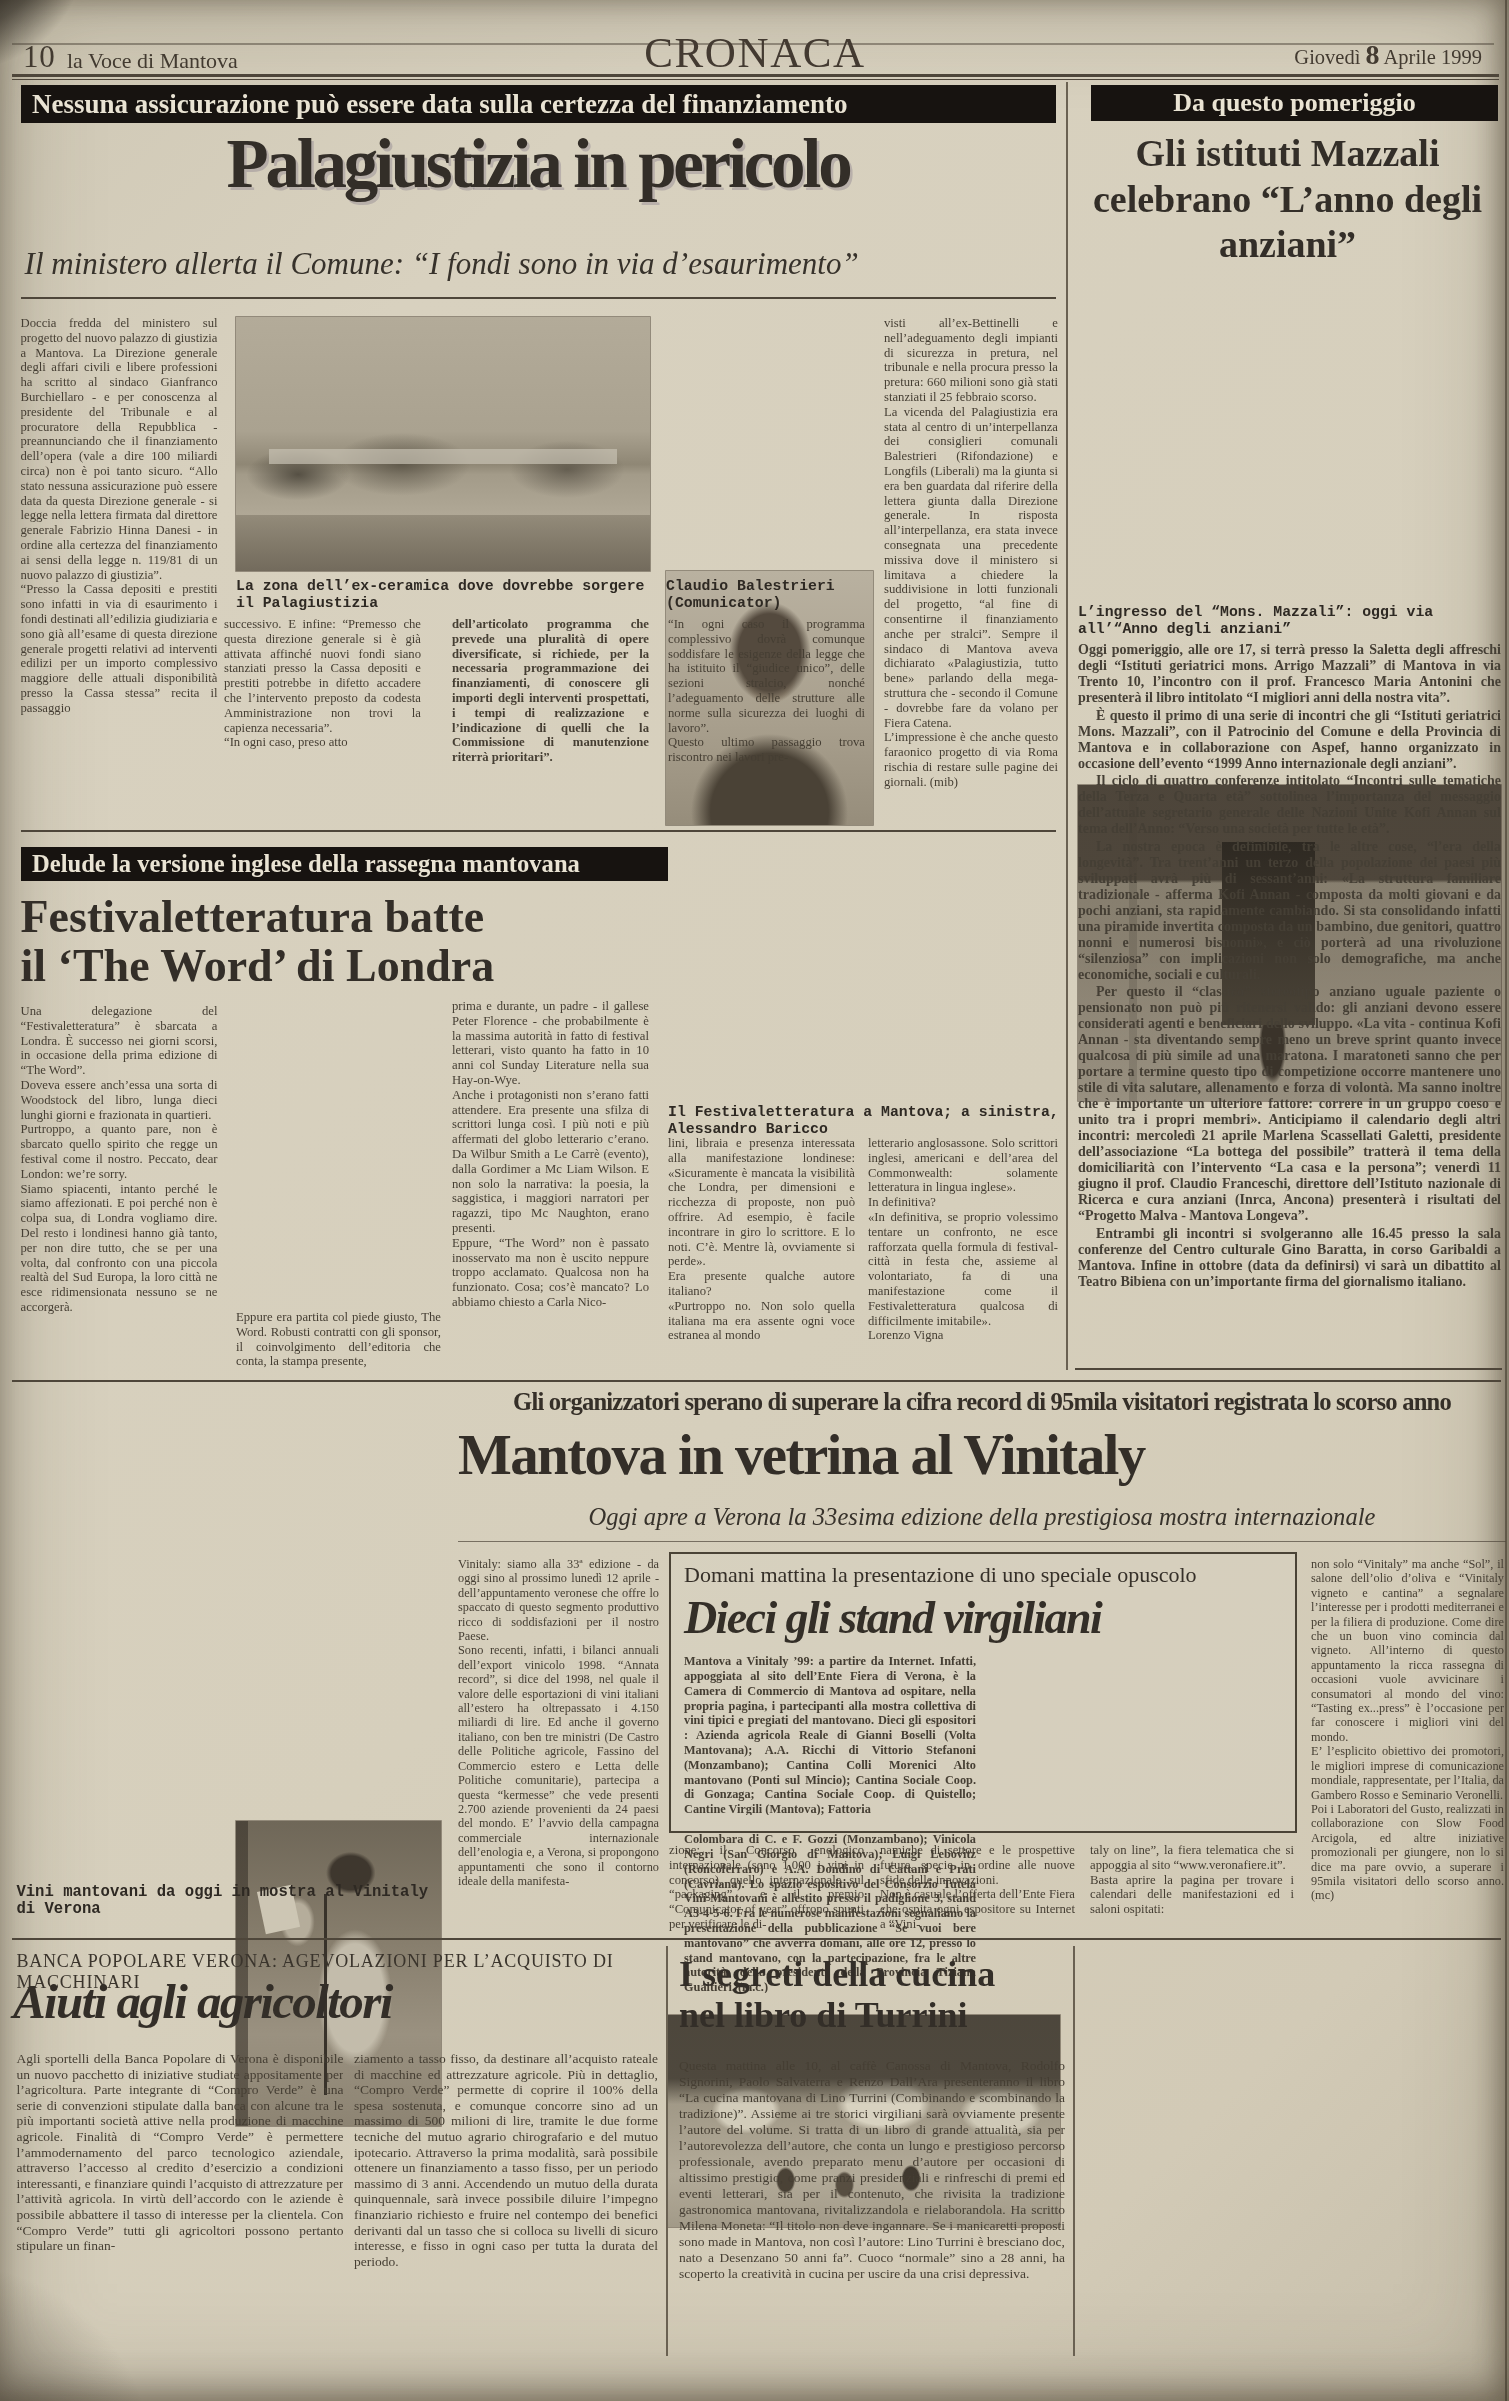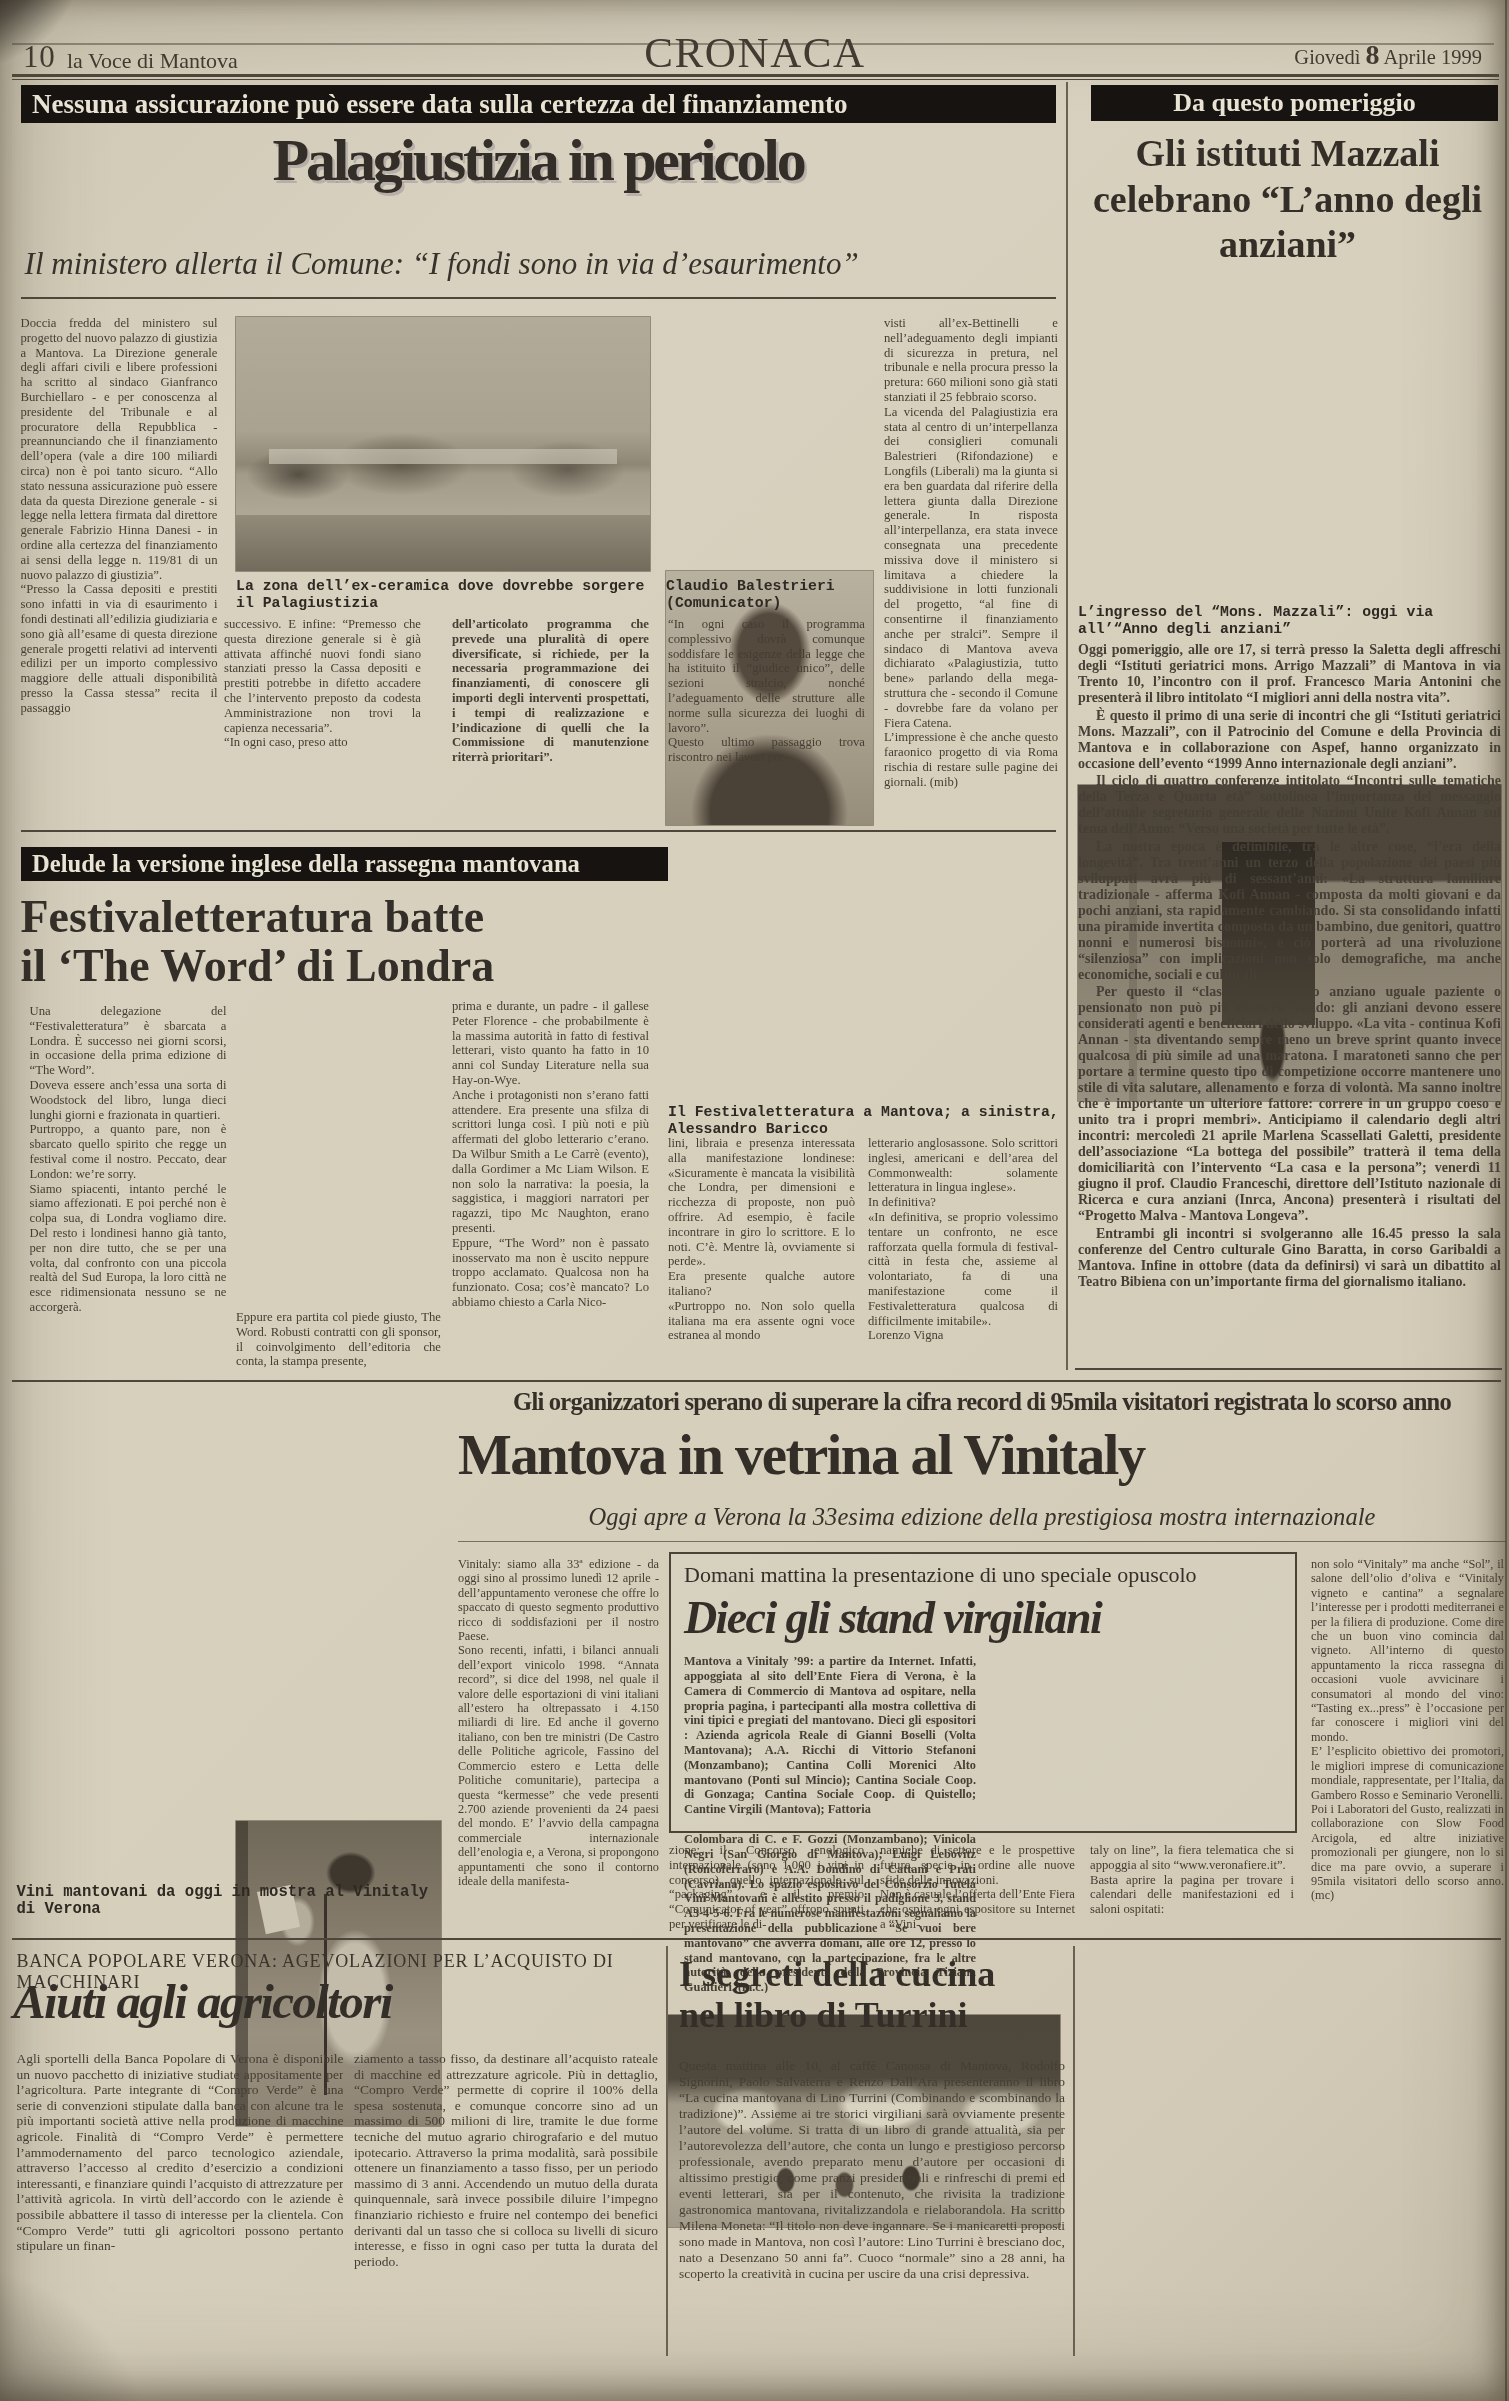--- a/index.html
+++ b/index.html
@@ -54,21 +54,21 @@
     <span>Giovedì</span>
     <b>8</b>
     <span>Aprile 1999</span>
   </div>
   <div class="abs rule" style="left:11.5px;top:74px;width:1487px;height:2.5px;"></div>
   <div class="abs rule" style="left:11.5px;top:79px;width:1487px;height:0.8px;"></div>
 
   <div class="abs bar" style="left:20.5px;top:85px;width:1035px;height:38px;font-size:27px;">
     <span>Nessuna assicurazione può essere data sulla certezza del finanziamento</span>
   </div>
-  <div class="abs headline" style="left:20.5px;top:130px;width:1035px;font-size:60px;letter-spacing:-3.3px;text-align:center;text-shadow:2.5px 2.5px 0 rgba(90,80,110,.25);">Palagiustizia in pericolo</div>
+  <div class="abs headline" style="left:20.5px;top:130px;width:1035px;font-size:69px;letter-spacing:-3.3px;text-align:center;text-shadow:2.5px 2.5px 0 rgba(90,80,110,.25);">Palagiustizia in pericolo</div>
   <div class="abs subhead" style="left:24.6px;top:246px;width:1030px;font-size:31px;">Il ministero allerta il Comune: “I fondi sono in via d’esaurimento”</div>
   <div class="abs rule" style="left:20.5px;top:297px;width:1035px;height:1.6px;"></div>
 
   <div class="abs bodycol" style="left:20.5px;top:316px;width:197px;height:507px;">Doccia fredda del ministero sul progetto del nuovo palazzo di giustizia a Mantova. La Direzione generale degli affari civili e libere professioni ha scritto al sindaco Gianfranco Burchiellaro - e per conoscenza al presidente del Tribunale e al procuratore della Repubblica - preannunciando che il finanziamento dell’opera (vale a dire 100 miliardi circa) non è poi tanto sicuro. “Allo stato nessuna assicurazione può essere data da questa Direzione generale - si legge nella lettera firmata dal direttore generale Fabrizio Hinna Danesi - in ordine alla certezza del finanziamento ai sensi della legge n. 119/81 di un nuovo palazzo di giustizia”.
 “Presso la Cassa depositi e prestiti sono infatti in via di esaurimento i fondi destinati all’edilizia giudiziaria e sono già all’esame di questa direzione generale progetti relativi ad interventi edilizi per un importo complessivo maggiore delle attuali disponibilità presso la Cassa stessa” recita il passaggio</div>
 
   <div class="abs photo" style="left:236px;top:317px;width:414px;height:254px;
        background:
          radial-gradient(74px 37px at 15% 62%, rgba(60,55,45,.75) 0%, rgba(60,55,45,0) 70%),
          radial-gradient(98px 45px at 40% 58%, rgba(70,64,52,.65) 0%, rgba(70,64,52,0) 70%),
@@ -125,21 +125,21 @@
   <div class="abs rule" style="left:1075px;top:1368px;width:427px;height:1.6px;"></div>
 
   <div class="abs bar" style="left:20.5px;top:847px;width:647px;height:34px;font-size:24.6px;">
     <span>Delude la versione inglese della rassegna mantovana</span>
   </div>
   <div class="abs headline" style="left:20.5px;top:893px;width:647px;font-size:46px;line-height:1.06;">
     <div>Festivaletteratura batte</div>
     <div>il ‘The Word’ di Londra</div>
   </div>
 
-  <div class="abs bodycol" style="left:20.5px;top:1004px;width:197px;height:382px;margin-left:9px;">Una delegazione del “Festivaletteratura” è sbarcata a Londra. È successo nei giorni scorsi, in occasione della prima edizione di “The Word”.
+  <div class="abs bodycol" style="left:20.5px;top:1004px;width:197px;height:382px;">Una delegazione del “Festivaletteratura” è sbarcata a Londra. È successo nei giorni scorsi, in occasione della prima edizione di “The Word”.
 Doveva essere anch’essa una sorta di Woodstock del libro, lunga dieci lunghi giorni e frazionata in quartieri.
 Purtroppo, a quanto pare, non è sbarcato quello spirito che regge un festival come il nostro. Peccato, dear London: we’re sorry.
 Siamo spiacenti, intanto perché le siamo affezionati. E poi perché non è colpa sua, di Londra vogliamo dire. Del resto i londinesi hanno già tanto, per non dire tutto, che se per una volta, dal confronto con una piccola realtà del Sud Europa, la loro città ne esce ridimensionata nessuno se ne accorgerà.</div>
 
   <div class="abs photo" style="left:236px;top:997px;width:205px;height:305px;
        background:
          radial-gradient(33px 28px at 56% 17%, #3e372e 0%, #3e372e 60%, rgba(62,55,46,0) 75%),
          radial-gradient(53px 98px at 58% 58%, #c3bcab 0%, #c3bcab 55%, rgba(195,188,171,0) 70%),
          radial-gradient(23px 33px at 30% 33%, #b5ad9b 0%, #b5ad9b 55%, rgba(181,173,155,0) 75%),
          linear-gradient(90deg, rgba(50,44,36,.55) 0 6%, rgba(50,44,36,0) 6%),

